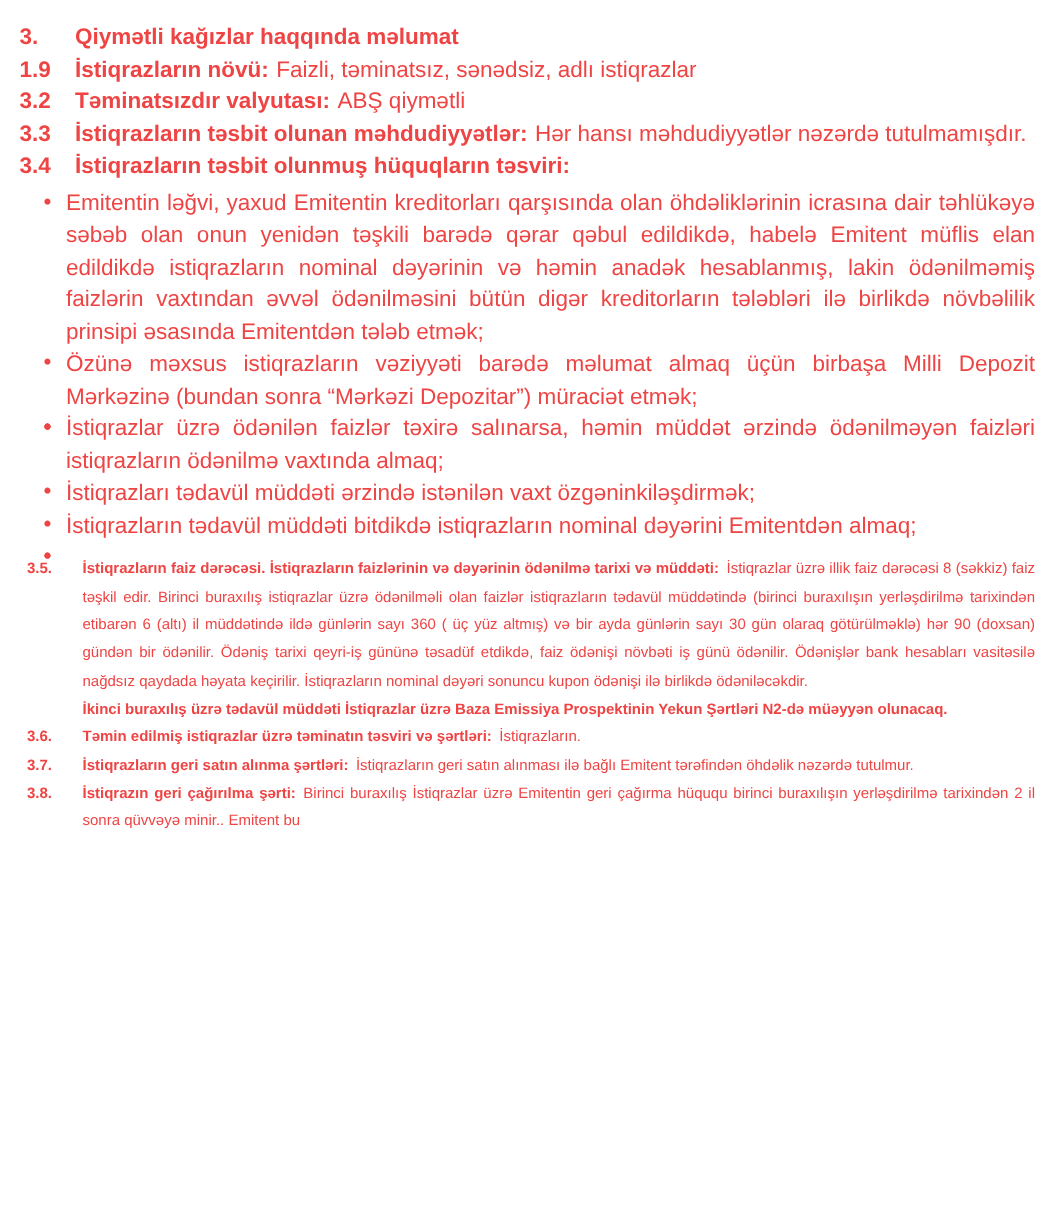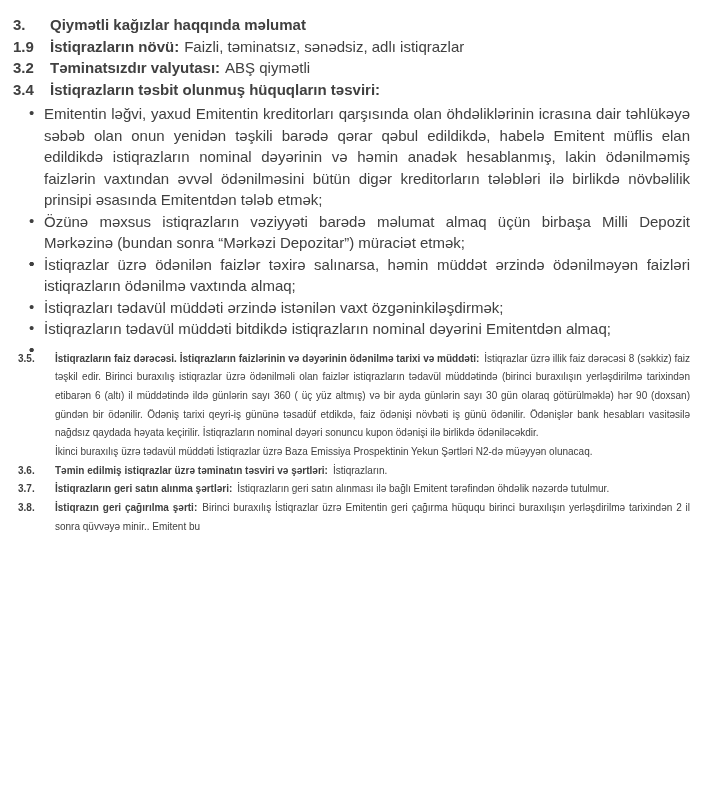--- a/index.html
+++ b/index.html
@@ -6,21 +6,21 @@
     margin: 0;
     padding: 0;
     background: #ffffff;
   }
   .page {
     width: 702px;
     height: 810px;
     box-sizing: border-box;
     padding: 14px 12px 0 3px;
     background: #ffffff;
-    color: #404040;
+    color: #ef4444;
     font-family: "Liberation Sans", "DejaVu Sans", sans-serif;
     font-size: 15px;
     line-height: 21.5px;
     overflow: hidden;
   }
   .b { font-weight: 700; }
 
   
   .sec { text-align: justify; }
   .sec .num {
@@ -54,31 +54,32 @@
     padding-left: 52px;
     text-align: justify;
   }
   .sec2 .num {
     display: inline-block;
     width: 52px;
     margin-left: -52px;
     padding-left: 15px;
     box-sizing: border-box;
   }
-  .para2 { text-align: justify; }
+  .para2 { text-align: justify; font-weight: bold; }
 </style>
 </head>
 <body>
 
 <div class="page">
 
   <div class="top">
     <div class="sec"><span class="num b">3.</span><span class="lbl b">Qiymətli kağızlar haqqında məlumat</span><span class="txt"></span></div>
     <div class="sec"><span class="num b">1.9</span><span class="lbl b">İstiqrazların növü:</span><span class="txt">Faizli, təminatsız, sənədsiz, adlı istiqrazlar</span></div>
     <div class="sec"><span class="num b">3.2</span><span class="lbl b">Təminatsızdır valyutası:</span><span class="txt">ABŞ qiymətli</span></div>
+    <div class="sec"><span class="num b">3.3</span><span class="lbl b">İstiqrazların təsbit olunan məhdudiyyətlər:</span><span class="txt">Hər hansı məhdudiyyətlər nəzərdə tutulmamışdır.</span></div>
     <div class="sec"><span class="num b">3.4</span><span class="lbl b">İstiqrazların təsbit olunmuş hüquqların təsviri:</span><span class="txt"></span></div>
   </div>
 
   <div class="bullets">
     <div class="bullet"><span class="dot">•</span><span class="btxt">Emitentin ləğvi, yaxud Emitentin kreditorları qarşısında olan öhdəliklərinin icrasına dair təhlükəyə səbəb olan onun yenidən təşkili barədə qərar qəbul edildikdə, habelə Emitent müflis elan edildikdə istiqrazların nominal dəyərinin və həmin anadək hesablanmış, lakin ödənilməmiş faizlərin vaxtından əvvəl ödənilməsini bütün digər kreditorların tələbləri ilə birlikdə növbəlilik prinsipi əsasında Emitentdən tələb etmək;</span></div>
     <div class="bullet"><span class="dot">•</span><span class="btxt">Özünə məxsus istiqrazların vəziyyəti barədə məlumat almaq üçün birbaşa Milli Depozit Mərkəzinə (bundan sonra “Mərkəzi Depozitar”) müraciət etmək;</span></div>
     <div class="bullet"><span class="dot">•</span></div>
     <div class="bullet"><span class="dot">•</span></div>
     <div class="bullet"><span class="dot">•</span><span class="btxt">İstiqrazlar üzrə ödənilən faizlər təxirə salınarsa, həmin müddət ərzində ödənilməyən faizləri istiqrazların ödənilmə vaxtında almaq;</span></div>
     <div class="bullet"><span class="dot">•</span><span class="btxt">İstiqrazları tədavül müddəti ərzində istənilən vaxt özgəninkiləşdirmək;</span></div>

